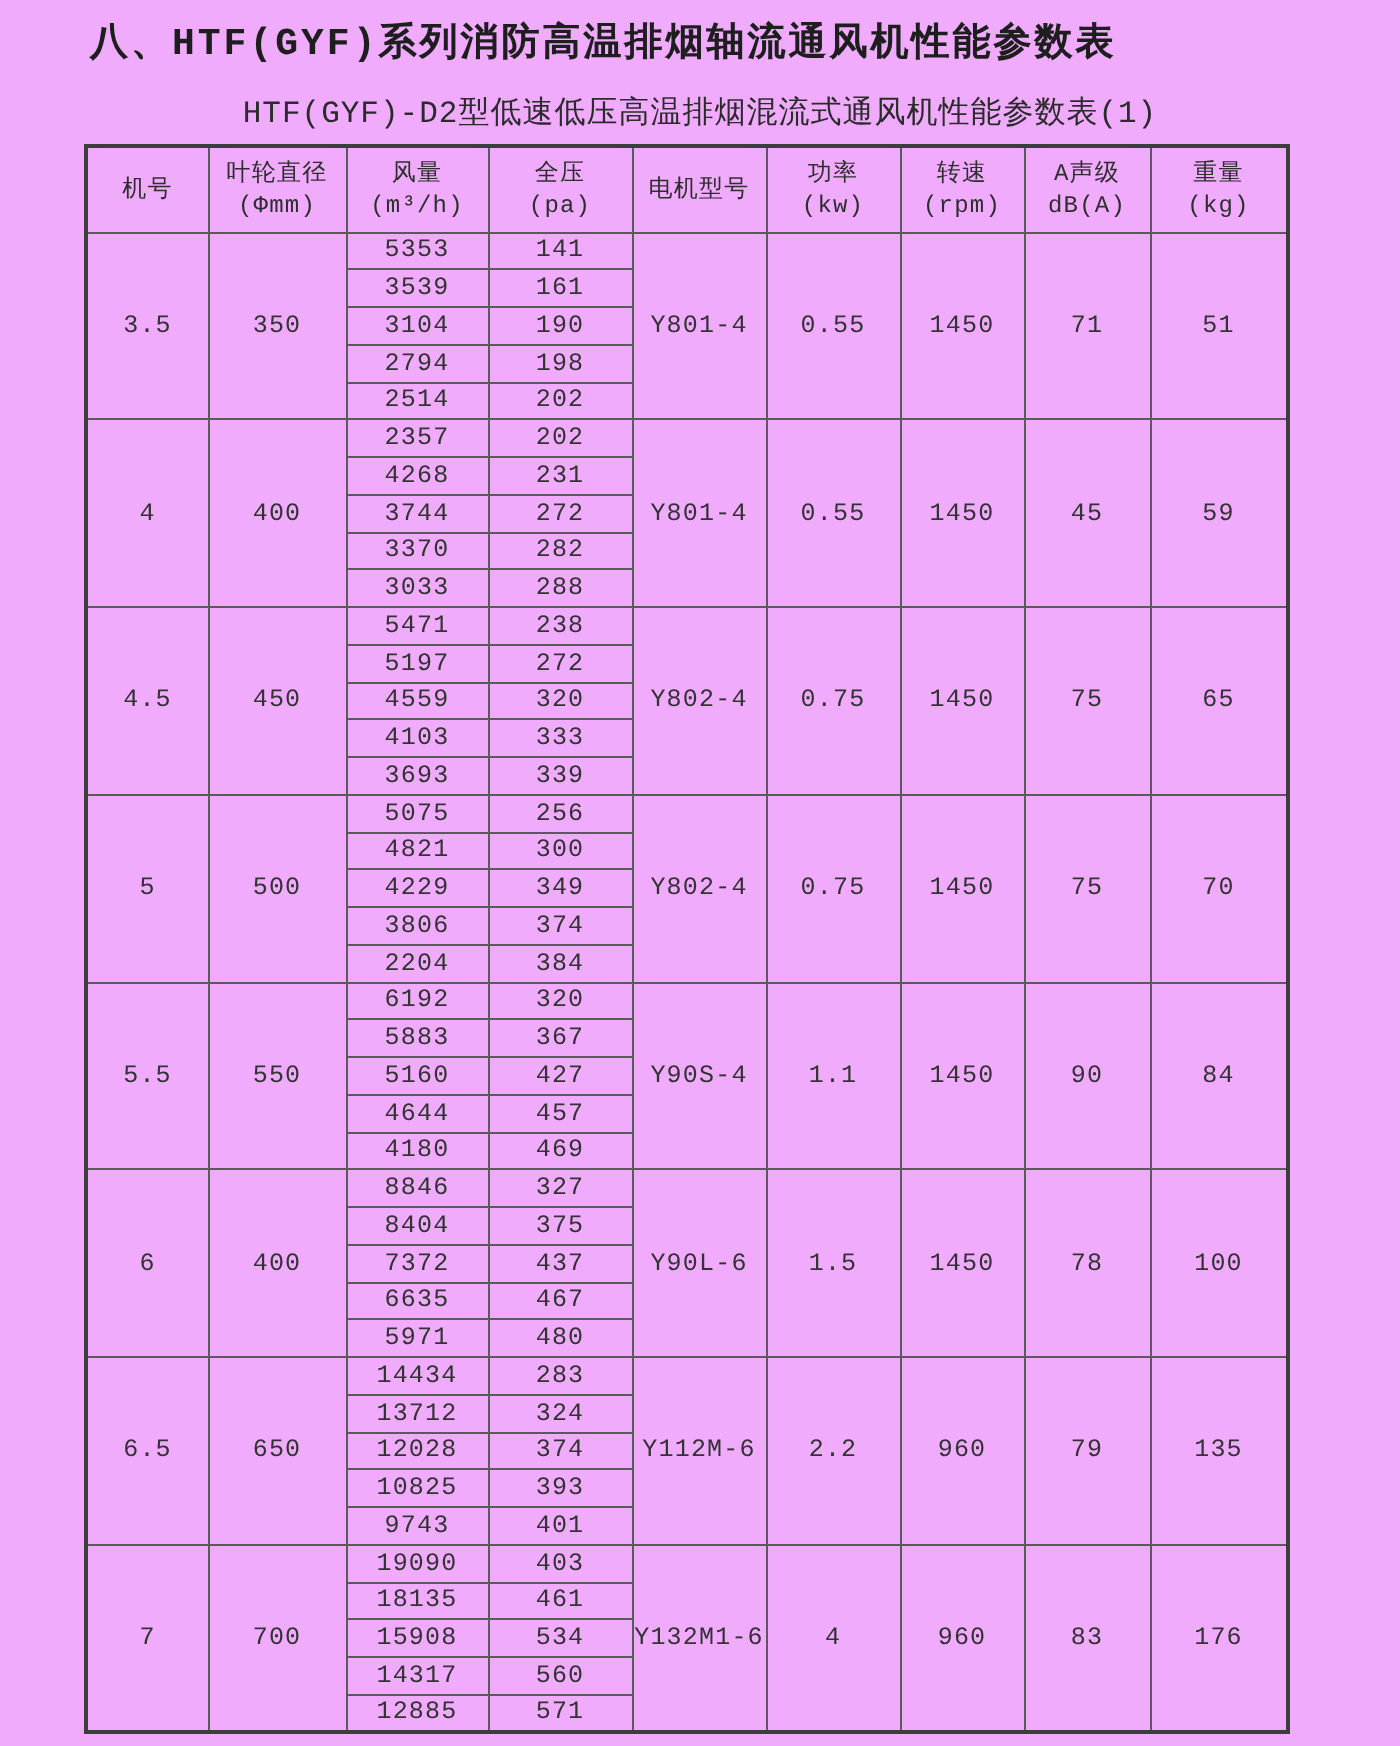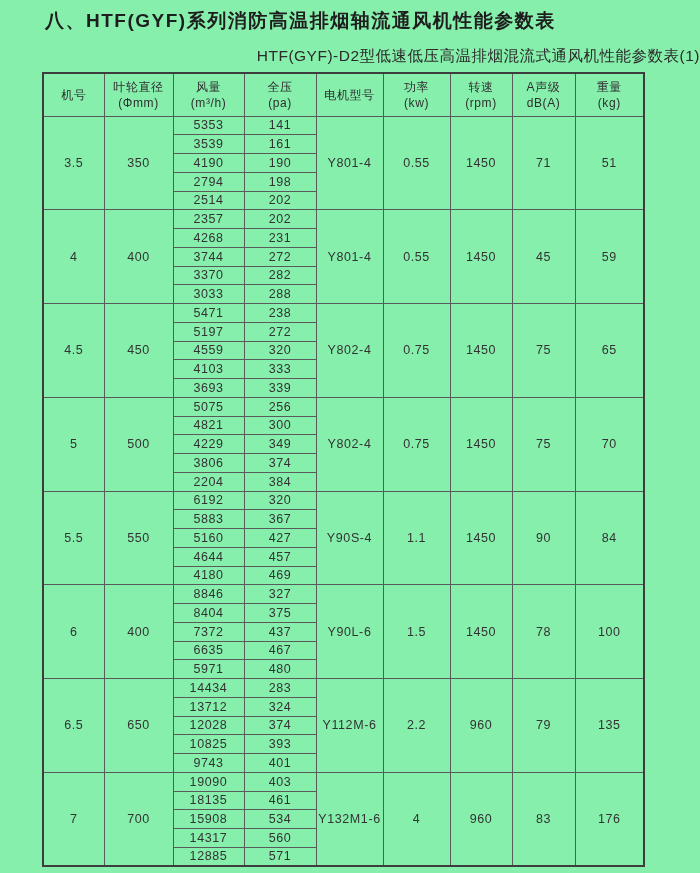--- a/index.html
+++ b/index.html
@@ -4,43 +4,43 @@
 <style>
   html, body {
     margin: 0;
     padding: 0;
     background: #fdfdfc;
   }
   .page {
     position: relative;
     width: 700px;
     height: 873px;
-    background: #86efac;
-    font-family: Liberation Sans, sans-serif;
+    background: #f0abfc;
+    font-family: Liberation Mono, monospace;
     color: #2b2b2b;
     overflow: hidden;
   }
   .doc-title {
     position: absolute;
     left: 45px;
     top: 8px;
     margin: 0;
     font-size: 19px;
     font-weight: bold;
     letter-spacing: 1.5px;
     color: #1e1e1e;
     white-space: nowrap;
   }
   .doc-subtitle {
     position: absolute;
     left: 0;
     top: 46px;
     width: 100%;
     margin: 0;
-    text-align: right;
+    text-align: center;
     font-size: 15.5px;
     font-weight: normal;
     letter-spacing: 0.5px;
     color: #2b2b2b;
     white-space: nowrap;
   }
   table.fan-table {
     position: absolute;
     left: 42px;
     top: 72px;
@@ -151,21 +151,21 @@
           <td rowspan="5">0.55</td>
           <td rowspan="5">1450</td>
           <td rowspan="5">71</td>
           <td rowspan="5">51</td>
         </tr>
         <tr>
           <td>3539</td>
           <td>161</td>
         </tr>
         <tr>
-          <td>4190</td>
+          <td>3104</td>
           <td>190</td>
         </tr>
         <tr>
           <td>2794</td>
           <td>198</td>
         </tr>
         <tr>
           <td>2514</td>
           <td>202</td>
         </tr>

